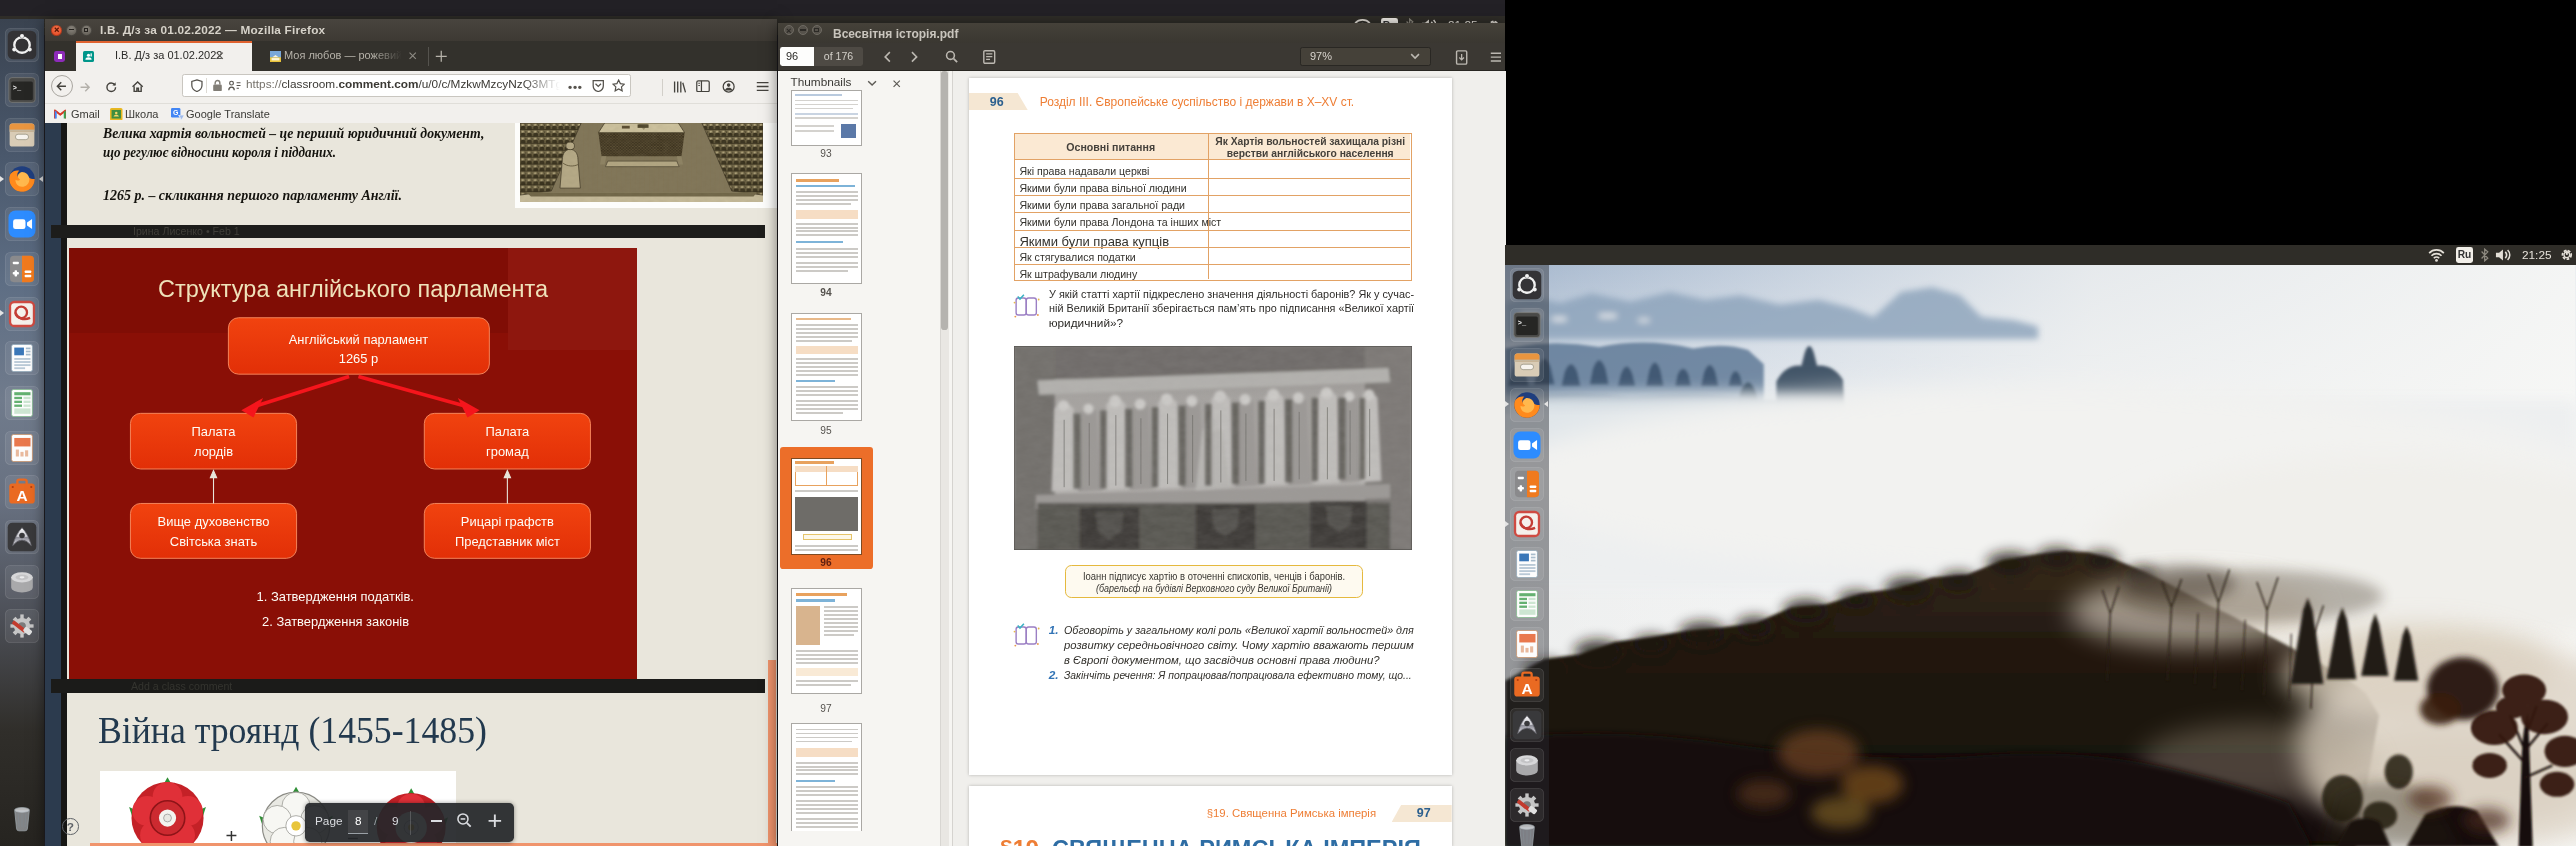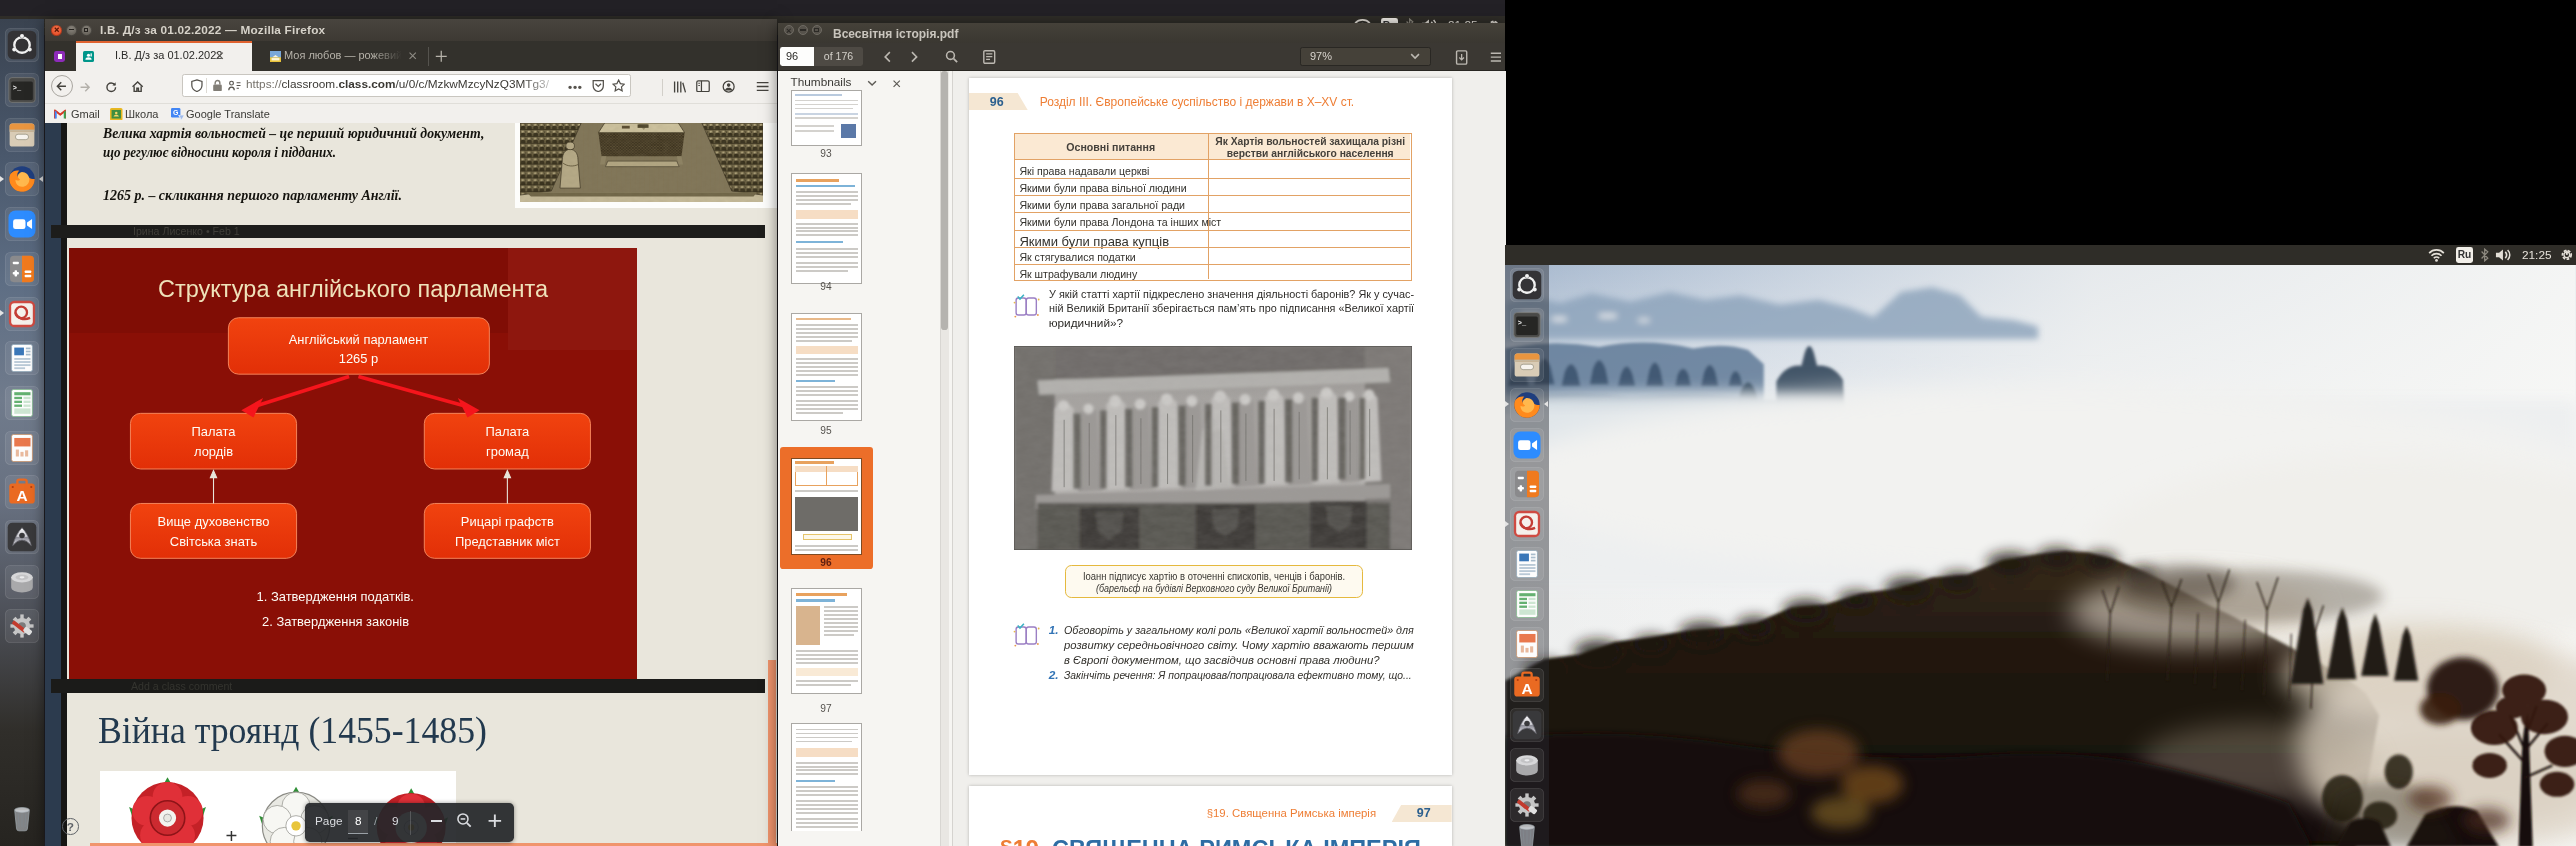--- a/index.html
+++ b/index.html
@@ -298,21 +298,21 @@
       <div class="abs" style="left:161px;top:7px;width:0.8px;height:15px;background:#dddad4;"></div>
       <svg class="abs" style="left:167px;top:7.8px" width="11" height="13.3" viewBox="0 0 14 17">
           <rect x="1.5" y="7" width="11" height="8.5" rx="1.5" fill="#817d76"></rect>
           <path d="M4 7V5a3 3 0 0 1 6 0v2" fill="none" stroke="#817d76" stroke-width="1.8"></path>
         </svg>
       <svg class="abs" style="left:183px;top:8.6px" width="13.3" height="11.8" viewBox="0 0 17 15">
           <circle cx="4.5" cy="4" r="2.4" fill="none" stroke="#55524c" stroke-width="1.5"></circle>
           <path d="M1 13c0-2.6 1.6-4 3.5-4s3.5 1.4 3.5 4" fill="none" stroke="#55524c" stroke-width="1.5"></path>
           <path d="M11 3.5h5M11 7h5M11 10.5h3" stroke="#55524c" stroke-width="1.5"></path>
         </svg>
-      <div class="abs" style="left:201px;top:6.3px;font-size:11.8px;color:#3a3833;width:314px;overflow:hidden;white-space:nowrap;-webkit-mask-image:linear-gradient(90deg,#000 88%,transparent);"><span style="color:#76726b">https://</span>classroom.<b>class.com</b>/u/0/c/MzkwMzcyNzQ3MTg3/</div>
+      <div class="abs" style="left:201px;top:6.3px;font-size:11.8px;color:#3a3833;width:314px;overflow:hidden;white-space:nowrap;-webkit-mask-image:linear-gradient(90deg,#000 88%,transparent);"><span style="color:#76726b">https://</span>classroom.<b>comment.com</b>/u/0/c/MzkwMzcyNzQ3MTg3/</div>
       <div class="abs" style="left:523px;top:9.4px;font-size:11.8px;color:#55524c;letter-spacing:0.8px;font-weight:bold;">•••</div>
       <svg class="abs" style="left:547px;top:7.8px" width="12.5" height="13.3" viewBox="0 0 16 17">
           <path d="M1.5 2h13v6.5c0 4-2.9 6.6-6.5 7.5-3.6-.9-6.5-3.5-6.5-7.5z" fill="none" stroke="#55524c" stroke-width="1.6"></path>
           <path d="M4.5 6l3.5 3.5L11.5 6" fill="none" stroke="#55524c" stroke-width="1.6"></path>
         </svg>
       <svg class="abs" style="left:567px;top:7.8px" width="13.3" height="13.3" viewBox="0 0 17 17">
           <path d="M8.5 1.3l2.2 4.6 5 .7-3.6 3.5.9 5-4.5-2.4L4 15.1l.9-5L1.3 6.6l5-.7z" fill="none" stroke="#55524c" stroke-width="1.5"></path>
         </svg>
       <div class="abs" style="left:617px;top:7.8px;width:0.8px;height:17px;background:#d2cfc9;"></div>
       <svg class="abs" style="left:628px;top:8.6px" width="13.3" height="14" viewBox="0 0 17 18">
@@ -627,21 +627,21 @@
         <div class="abs" style="left:4.7px;top:56px;width:62px;height:1.6px;background:#cccac6;"></div>
         <div class="abs" style="left:4.7px;top:60px;width:62px;height:1.6px;background:#cccac6;"></div>
         <div class="abs" style="left:4.7px;top:67px;width:47px;height:2.4px;background:#7db3d8;"></div>
         <div class="abs" style="left:4.7px;top:74px;width:62px;height:1.6px;background:#cccac6;"></div>
         <div class="abs" style="left:4.7px;top:78px;width:62px;height:1.6px;background:#cccac6;"></div>
         <div class="abs" style="left:4.7px;top:82px;width:62px;height:1.6px;background:#cccac6;"></div>
         <div class="abs" style="left:4.7px;top:88px;width:62px;height:1.6px;background:#cccac6;"></div>
         <div class="abs" style="left:4.7px;top:92px;width:62px;height:1.6px;background:#cccac6;"></div>
         <div class="abs" style="left:4.7px;top:96px;width:52px;height:1.6px;background:#cccac6;"></div>
       </div>
-      <div class="tlabel" style="top:210px;">94</div>
+      <div class="tlabel" style="top:216px;font-weight:bold;">94</div>
       <div class="thumb" style="top:242px;height:108px;">
         <div class="abs" style="left:4.7px;top:3.9px;width:55px;height:2.4px;background:#e8b98a;"></div>
         <div class="abs" style="left:4.7px;top:10.2px;width:62px;height:1.6px;background:#cccac6;"></div>
         <div class="abs" style="left:4.7px;top:14px;width:62px;height:1.6px;background:#cccac6;"></div>
         <div class="abs" style="left:4.7px;top:18px;width:62px;height:1.6px;background:#cccac6;"></div>
         <div class="abs" style="left:4.7px;top:22px;width:62px;height:1.6px;background:#cccac6;"></div>
         <div class="abs" style="left:4.7px;top:26px;width:56px;height:1.6px;background:#cccac6;"></div>
         <div class="abs" style="left:4.7px;top:32px;width:62px;height:7.8px;background:#f6ddc4;"></div>
         <div class="abs" style="left:4.7px;top:44px;width:62px;height:1.6px;background:#cccac6;"></div>
         <div class="abs" style="left:4.7px;top:48px;width:62px;height:1.6px;background:#cccac6;"></div>

